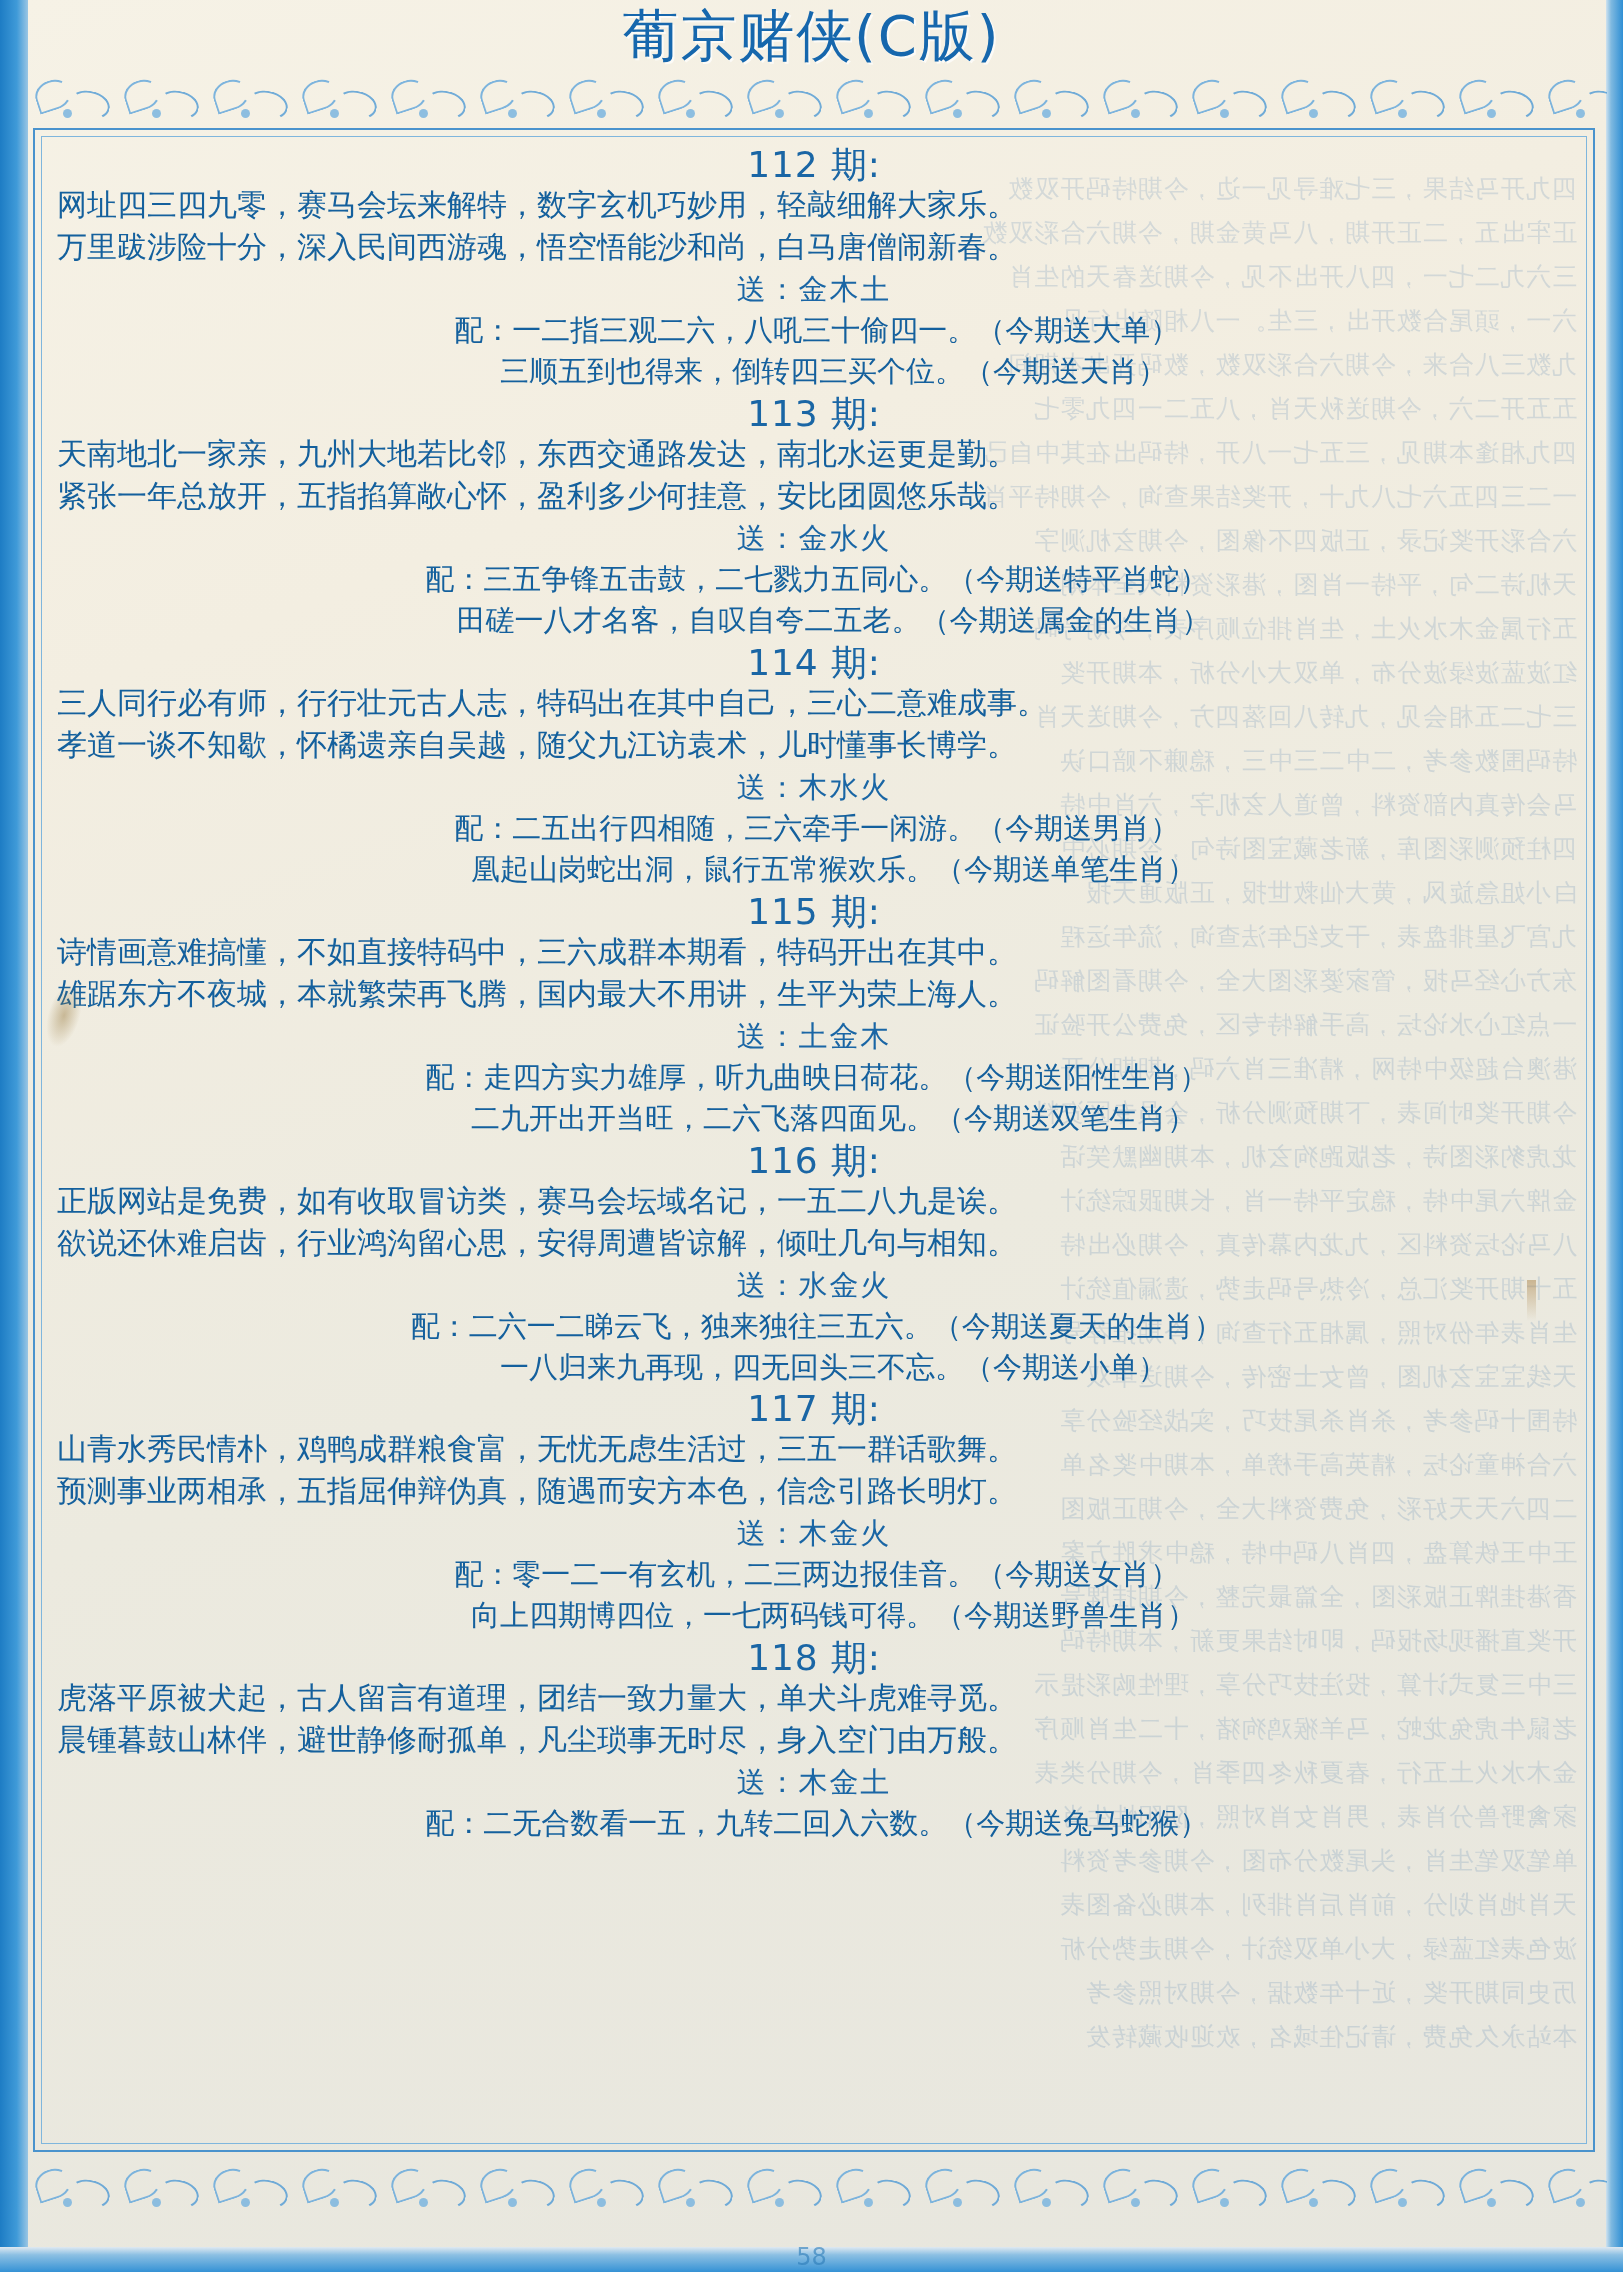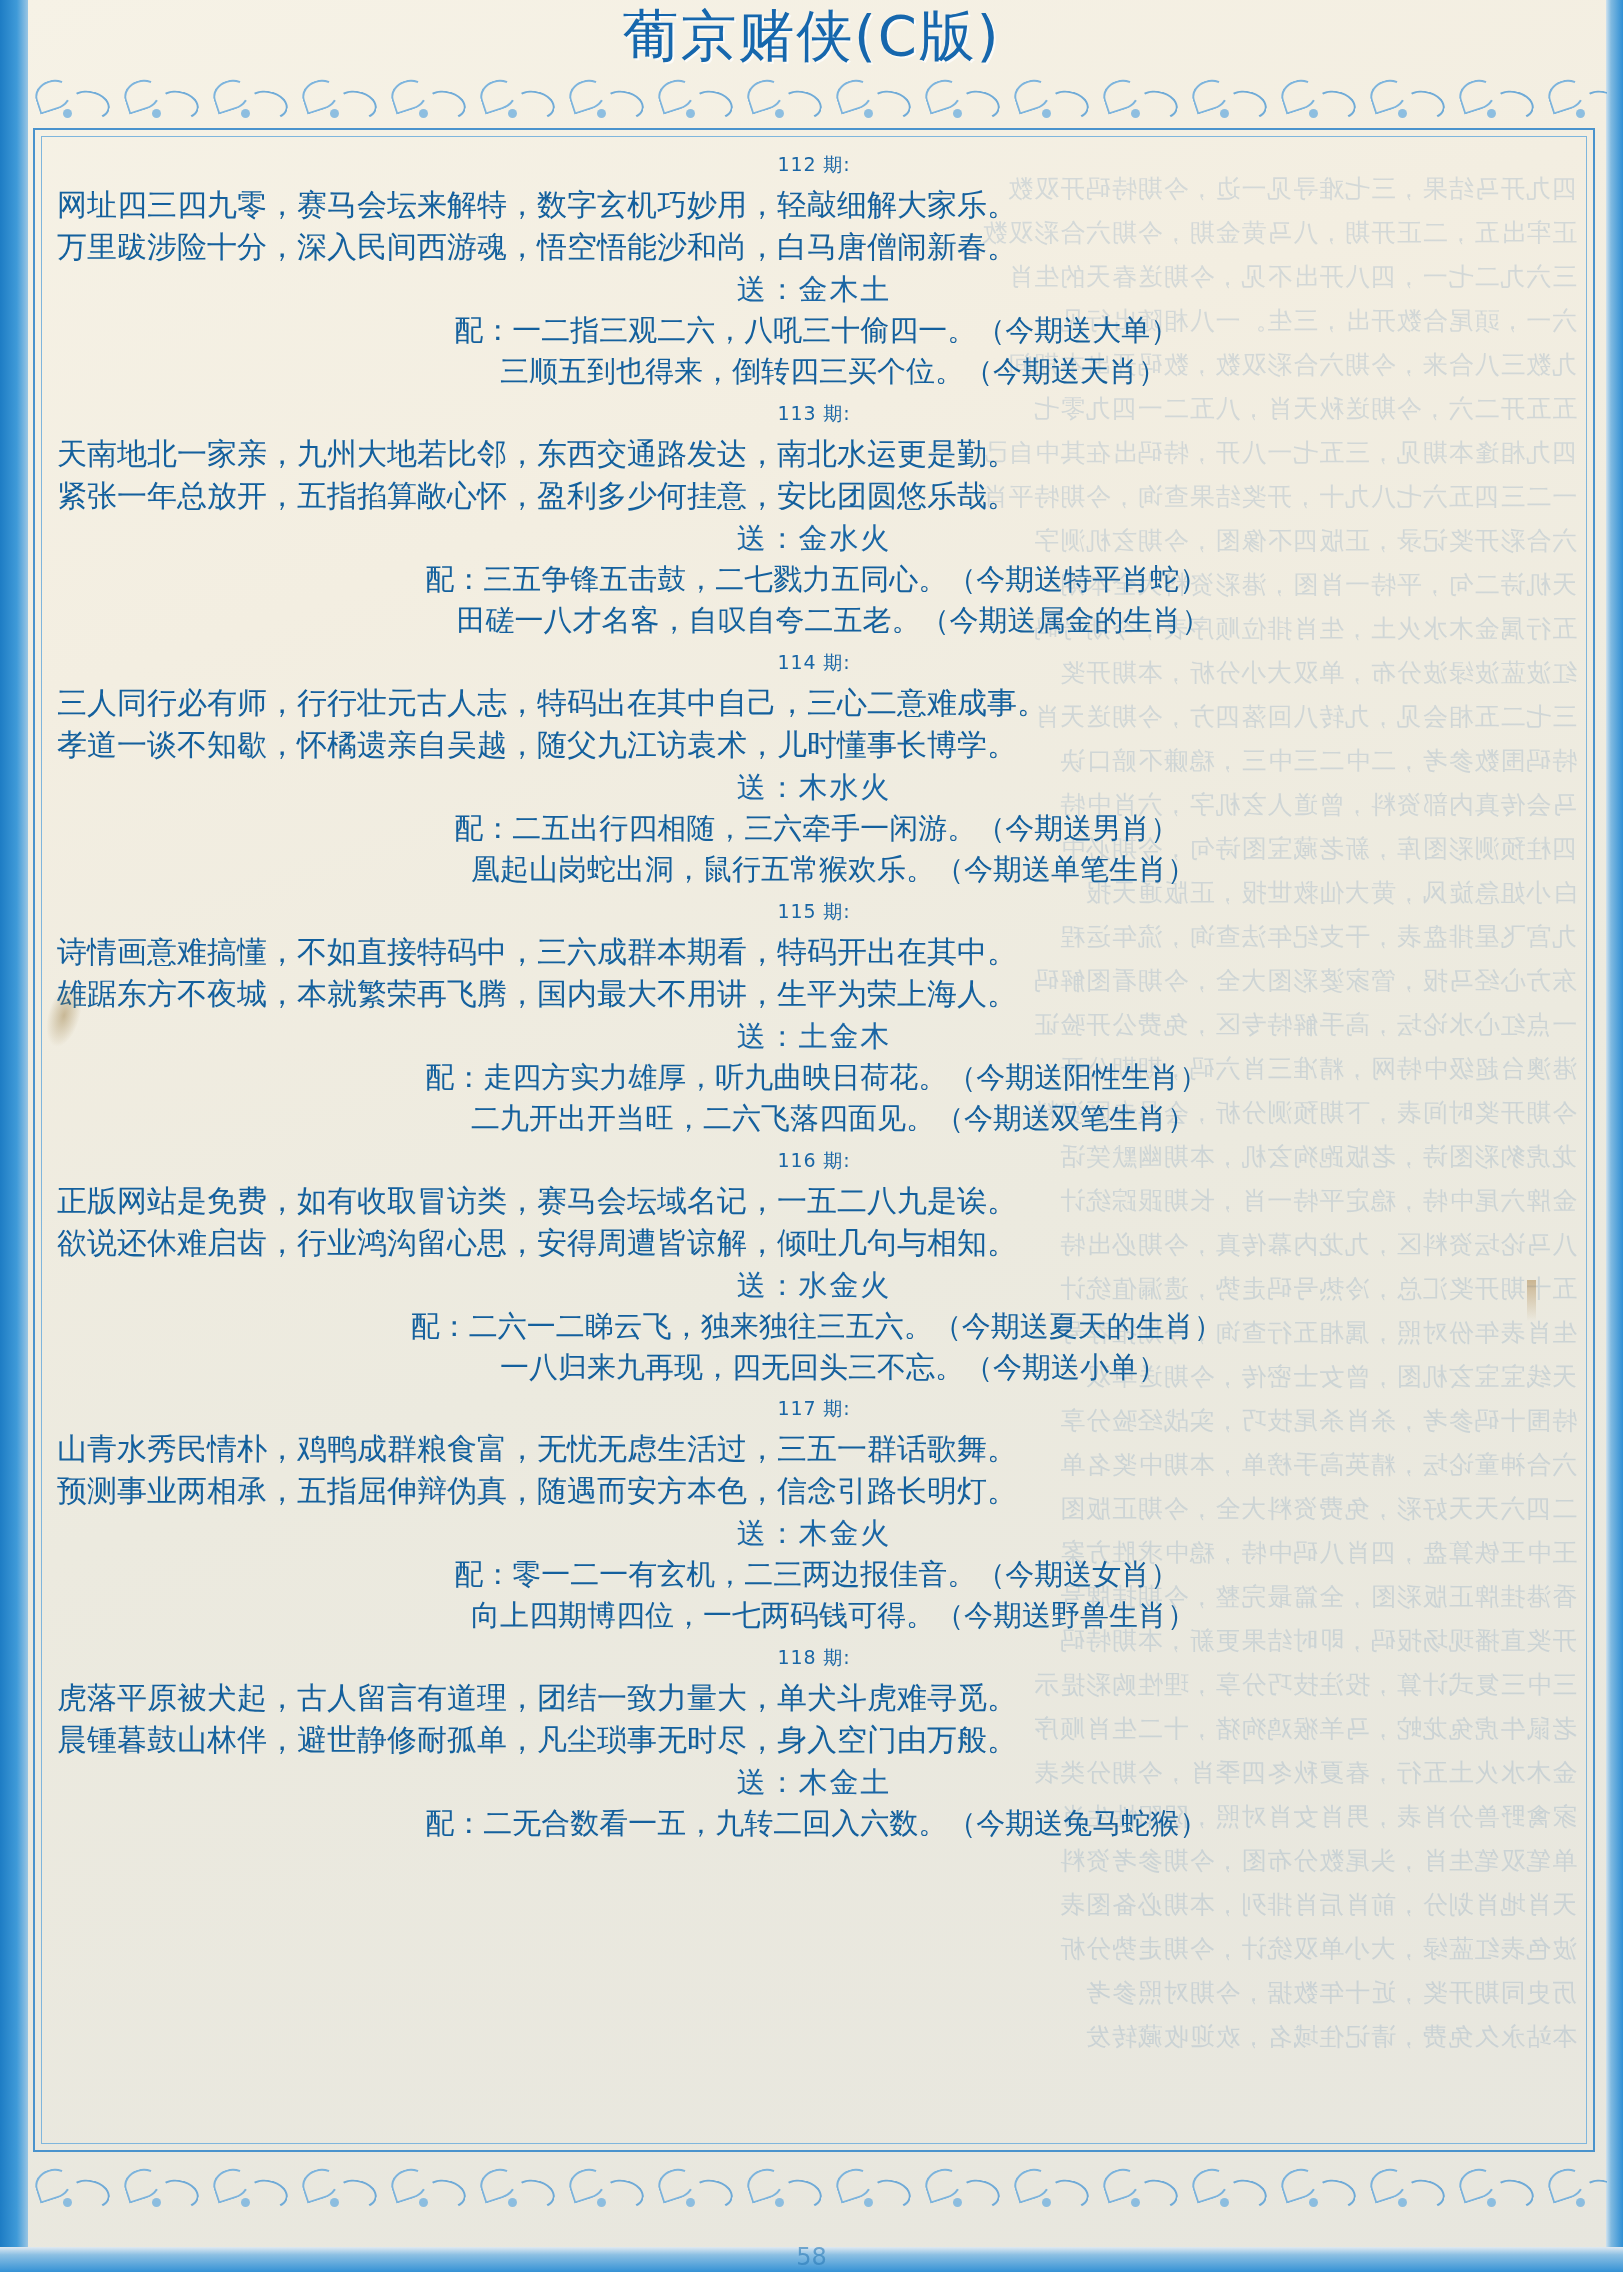--- a/index.html
+++ b/index.html
@@ -157,21 +157,21 @@
     color: #17639f;
     font-size: 29px;
     line-height: 36px;
     font-family: "DejaVu Sans", "Liberation Sans", sans-serif;
   }
   .period {
     margin-bottom: 1.9px;
   }
   .period-head {
     text-align: center;
-    font-size: 19px;
+    font-size: 36px;
     line-height: 39px;
     letter-spacing: 0.9px;
     color: #1a66a5;
   }
   .verse {
     text-align: left;
     font-size: 30px;
     line-height: 42px;
     letter-spacing: 0px;
     white-space: nowrap;

